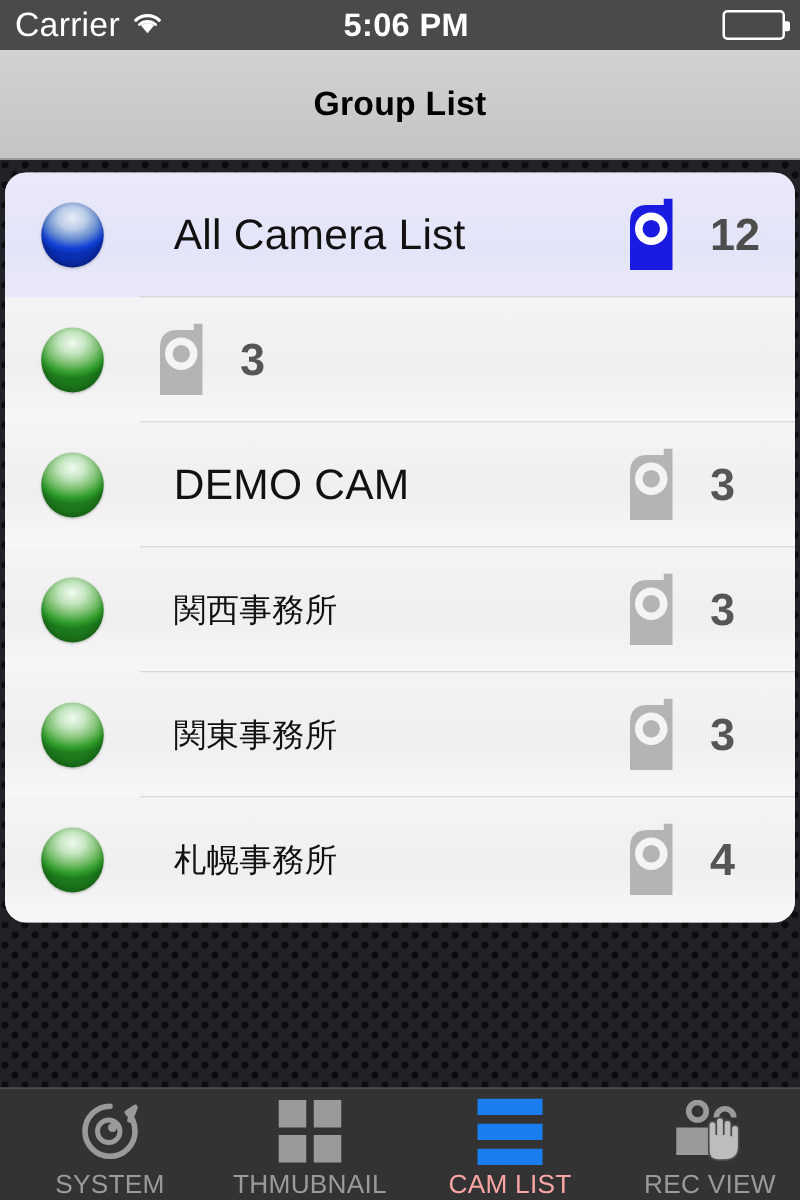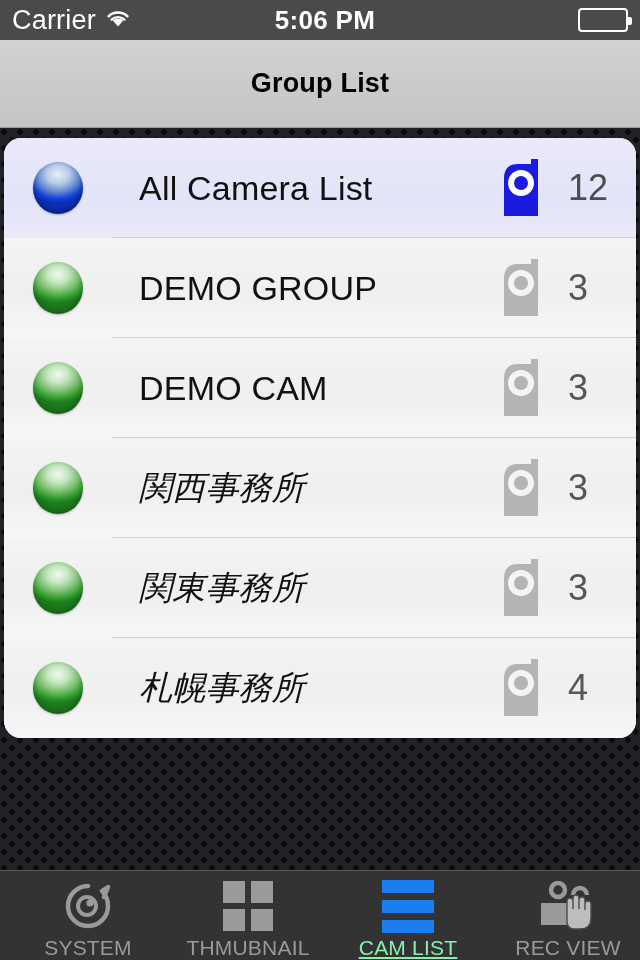--- a/index.html
+++ b/index.html
@@ -163,71 +163,71 @@
 
   .row-label {
     flex: 1 1 auto;
     font-size: 34px;
     color: #111111;
     letter-spacing: 0.2px;
     white-space: nowrap;
     overflow: hidden;
     margin-left: 27px;
   }
-  .row-label.jp { font-size: 33px; font-style: italic; }
+  .row-label.jp { font-size: 26px; }
 
   .cam-cell {
     flex: 0 0 74px;
     display: flex;
     align-items: center;
     justify-content: center;
   }
   .count-cell {
     flex: 0 0 74px;
     text-align: left;
     padding-left: 6px;
     font-size: 36px;
     color: #565656;
-    font-weight: normal;
+    font-weight: bold;
   }
   .row.selected .count-cell { color: #4d4d4d; }
 
   
   .tabbar {
     position: absolute;
     left: 0;
     bottom: 0;
     width: 640px;
     height: 90px;
     background: #333333;
     border-top: 1px solid #5a5a5a;
     display: flex;
   }
   .tab {
     flex: 1 1 20%;
     display: flex;
     flex-direction: column;
     align-items: center;
-    justify-content: flex-end;
+    justify-content: space-between;
     padding-top: 8px;
     gap: 4px;
     margin-left: 16px;
   }
   .tab-icon {
     height: 52px;
     display: flex;
     align-items: center;
     justify-content: center;
   }
   .tab-label {
     font-size: 21px;
     color: #9a9a9a;
     letter-spacing: 0.2px;
   }
-  .tab.active .tab-label { color: #86efac; text-decoration: underline; }
+  .tab.active .tab-label { color: #fca5a5; }
 
   .sq-grid {
     display: grid;
     grid-template-columns: 22px 22px;
     grid-template-rows: 22px 22px;
     gap: 6px;
   }
   .sq-grid div { background: #9a9a9a; }
 
   .bars { display: flex; flex-direction: column; gap: 7px; }
@@ -279,21 +279,20 @@
           </svg>
         </div>
         <div class="count-cell">12</div>
         <div class="divider"></div>
       </div>
 
       <div class="row">
         <div class="orb-cell">
           <div class="orb green"></div>
         </div>
-        <div class="row-label">DEMO GROUP</div>
         <div class="cam-cell">
           <svg width="50" height="64" viewBox="0 0 50 64">
             <path d="M4 22 Q4 8 18 8 L31 8 L31 3 L38 3 L38 60 L4 60 Z" fill="#b4b4b4"></path>
             <circle cx="21" cy="27" r="13" fill="#f4f4f4"></circle>
             <circle cx="21" cy="27" r="7" fill="#b4b4b4"></circle>
           </svg>
         </div>
         <div class="count-cell">3</div>
         <div class="divider"></div>
       </div>

